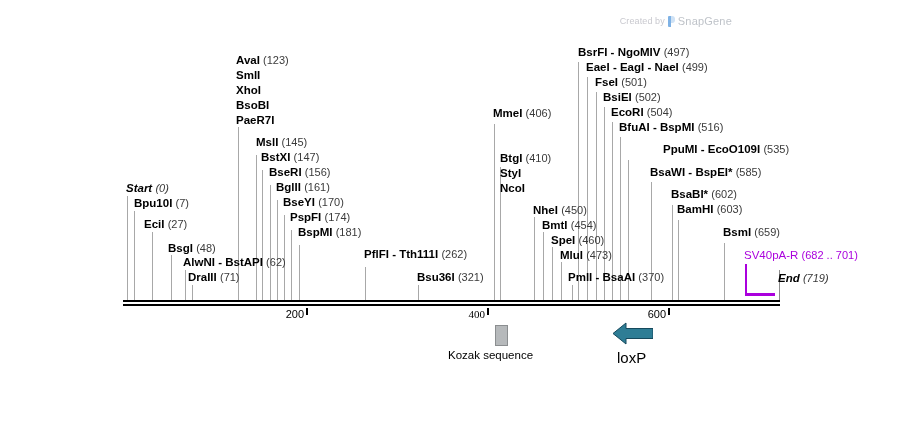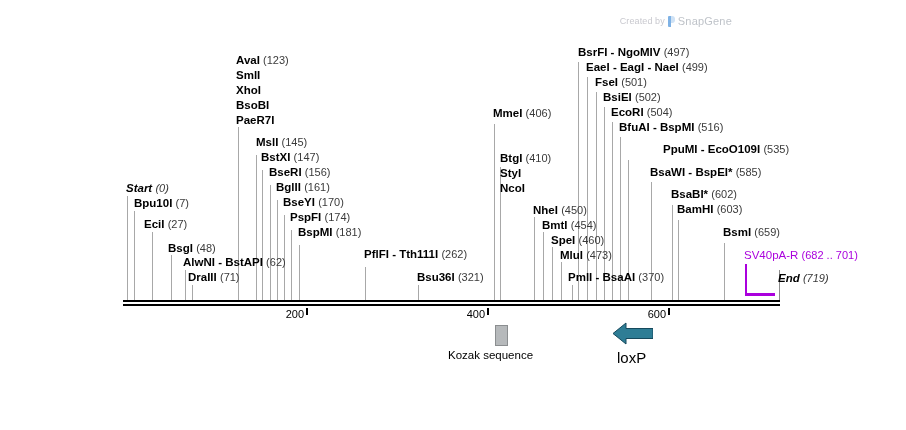--- a/index.html
+++ b/index.html
@@ -323,21 +323,21 @@
     <div class="line b"></div>
   </div>
 
   <div class="feat-purple-bar" style="left:745px;top:281px;width:30px;"></div>
 
   <div class="ruler">
     <div class="tick" style="left:306px;"></div>
     <div class="tick-lbl" style="left:306px;">200</div>
 
     <div class="tick" style="left:487px;"></div>
-    <div class="tick-lbl" style="left:487px;">400</div>
+    <div class="tick-lbl" style="left:487px;font-family:Liberation Serif, serif;">400</div>
 
     <div class="tick" style="left:668px;"></div>
     <div class="tick-lbl" style="left:668px;">600</div>
   </div>
 
   <div class="kozak" style="left:495px;top:313px;"></div>
   <div class="kozak-lbl" style="left:448px;top:337px;">Kozak sequence</div>
 
   <div class="loxp-wrap" style="left:613px;top:309px;">
     <svg width="40" height="25" viewBox="0 0 40 25">

